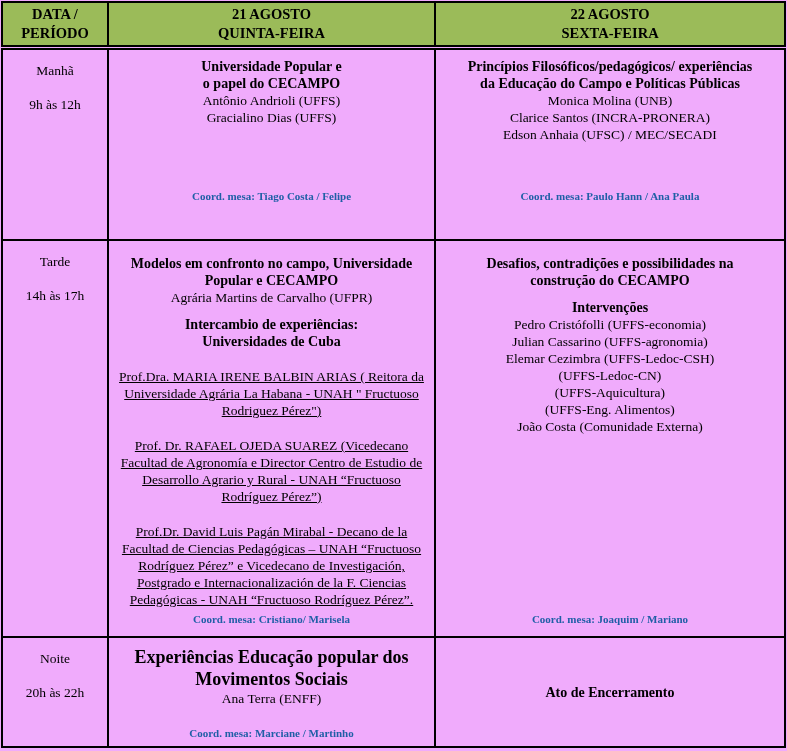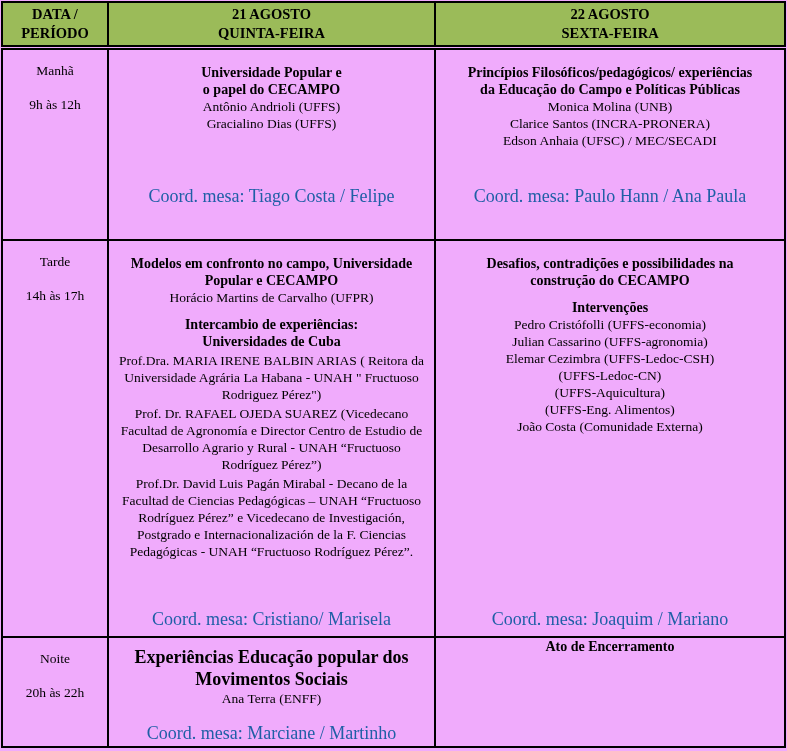--- a/index.html
+++ b/index.html
@@ -50,51 +50,52 @@
     text-align:center;
     font-size:13.5px;
     line-height:17px;
   }
   .ml{white-space:pre-line;}
   .period{
     padding-top:12px;
     font-size:13.5px;
     line-height:17px;
   }
-  .pt12{padding-top:14px;justify-content:space-between;}
+  .pt12{padding-top:8px;justify-content:space-between;}
   .pt14{padding-top:14px;align-items:center;}
   .pt8{padding-top:8px;border-radius:14px;}
-  .pt16{padding-top:0;}
+  .pt16{padding-top:0;justify-content:center;}
   .title{
     font-weight:bold;
     font-size:14px;
     line-height:17px;
   }
   .big-title{
     font-weight:bold;
     font-size:18px;
     line-height:22px;
   }
   .subtitle{
     font-weight:bold;
     font-size:14px;
     line-height:17px;
     margin-top:10px;
   }
   .names{line-height:17px;}
   .para{
-    margin-top:2px;
+    margin-top:18px;
     line-height:17px;
     padding:0 6px;
+    text-decoration:underline;
   }
   .coord{
     margin-top:auto;
     color:var(--blue);
-    font-weight:normal;
-    font-size:18px;
+    font-weight:bold;
+    font-size:11px;
     line-height:17px;
   }
   .pb34{padding-bottom:34px;}
   .pb8{padding-bottom:8px;}
   .pb4{padding-bottom:4px;}
 </style>
 </head>
 <body>
 
 <div class="page">
@@ -150,21 +151,21 @@
       <tr class="r2">
         <td>
           <div class="cell period ml">Tarde
 
 14h às 17h</div>
         </td>
         <td>
           <div class="cell pt14">
             <div class="title ml">Modelos em confronto no campo, Universidade
 Popular e CECAMPO</div>
-            <div class="names">Horácio Martins de Carvalho (UFPR)</div>
+            <div class="names">Agrária Martins de Carvalho (UFPR)</div>
             <div class="subtitle ml">Intercambio de experiências:
 Universidades de Cuba</div>
             <div class="para">Prof.Dra. MARIA IRENE BALBIN ARIAS ( Reitora da Universidade Agrária La Habana - UNAH " Fructuoso Rodriguez Pérez")</div>
             <div class="para">Prof. Dr. RAFAEL OJEDA SUAREZ (Vicedecano Facultad de Agronomía e Director Centro de Estudio de Desarrollo Agrario y Rural - UNAH “Fructuoso Rodríguez Pérez”)</div>
             <div class="para">Prof.Dr. David Luis Pagán Mirabal - Decano de la Facultad de Ciencias Pedagógicas – UNAH “Fructuoso Rodríguez Pérez” e Vicedecano de Investigación, Postgrado e Internacionalización de la F. Ciencias Pedagógicas - UNAH “Fructuoso Rodríguez Pérez”.</div>
             <div class="coord pb8">Coord. mesa: Cristiano/ Marisela</div>
           </div>
         </td>
         <td>
           <div class="cell pt14">

